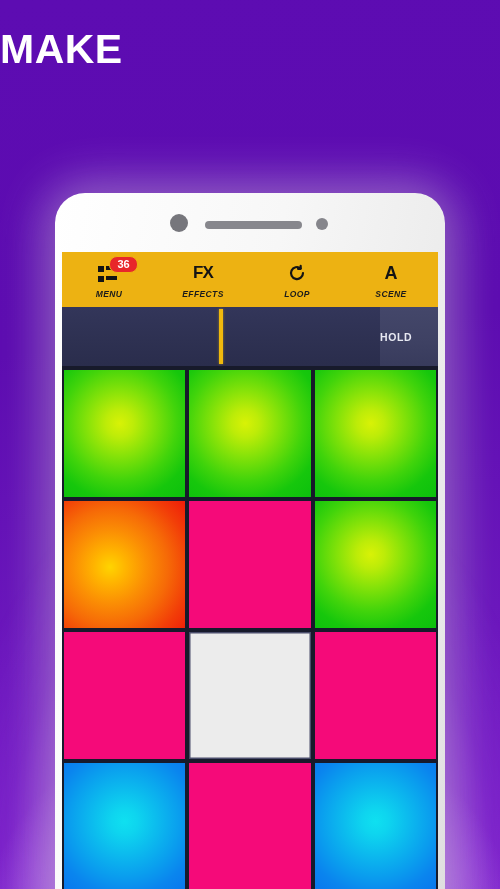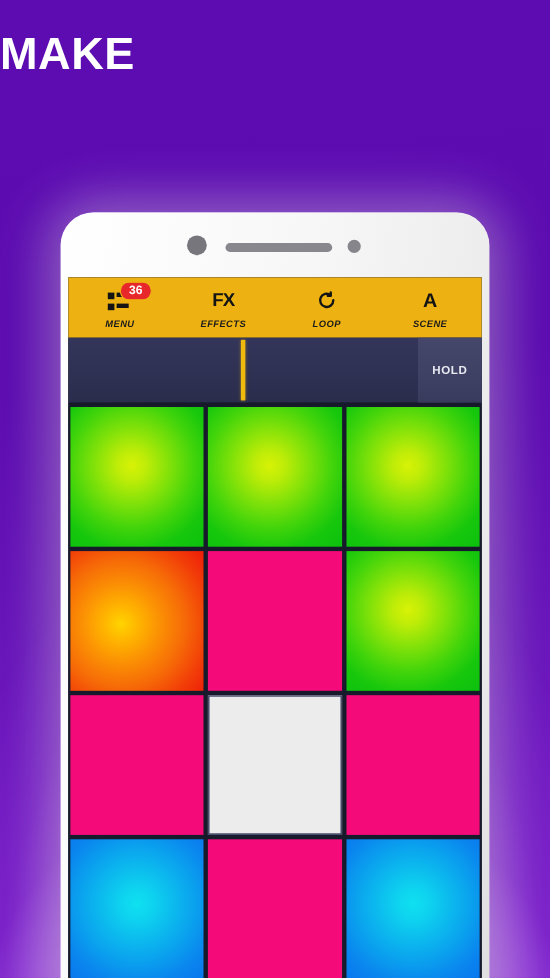--- a/index.html
+++ b/index.html
@@ -133,21 +133,21 @@
     border-bottom:2px solid #171a2b;
   }
   #playhead{
     position:absolute;left:157px;top:2px;width:4px;bottom:2px;
     background:#f0b90d;
     box-shadow:0 0 3px rgba(240,185,13,.5);
   }
   #hold-btn{
     position:absolute;right:0;top:0;bottom:0;width:58px;
     background:linear-gradient(180deg,#44476a 0%,#3e4163 60%,#383b5c 100%);
-    display:flex;align-items:center;justify-content:center;
+    display:flex;align-items:center;justify-content:flex-start;
     cursor:pointer;
   }
   #hold-btn span{
     color:#e8e9f2;font-size:10.5px;font-weight:bold;letter-spacing:.6px;
   }
 
   
   #pads{
     position:absolute;left:0;right:0;top:116px;bottom:0;
     display:grid;

